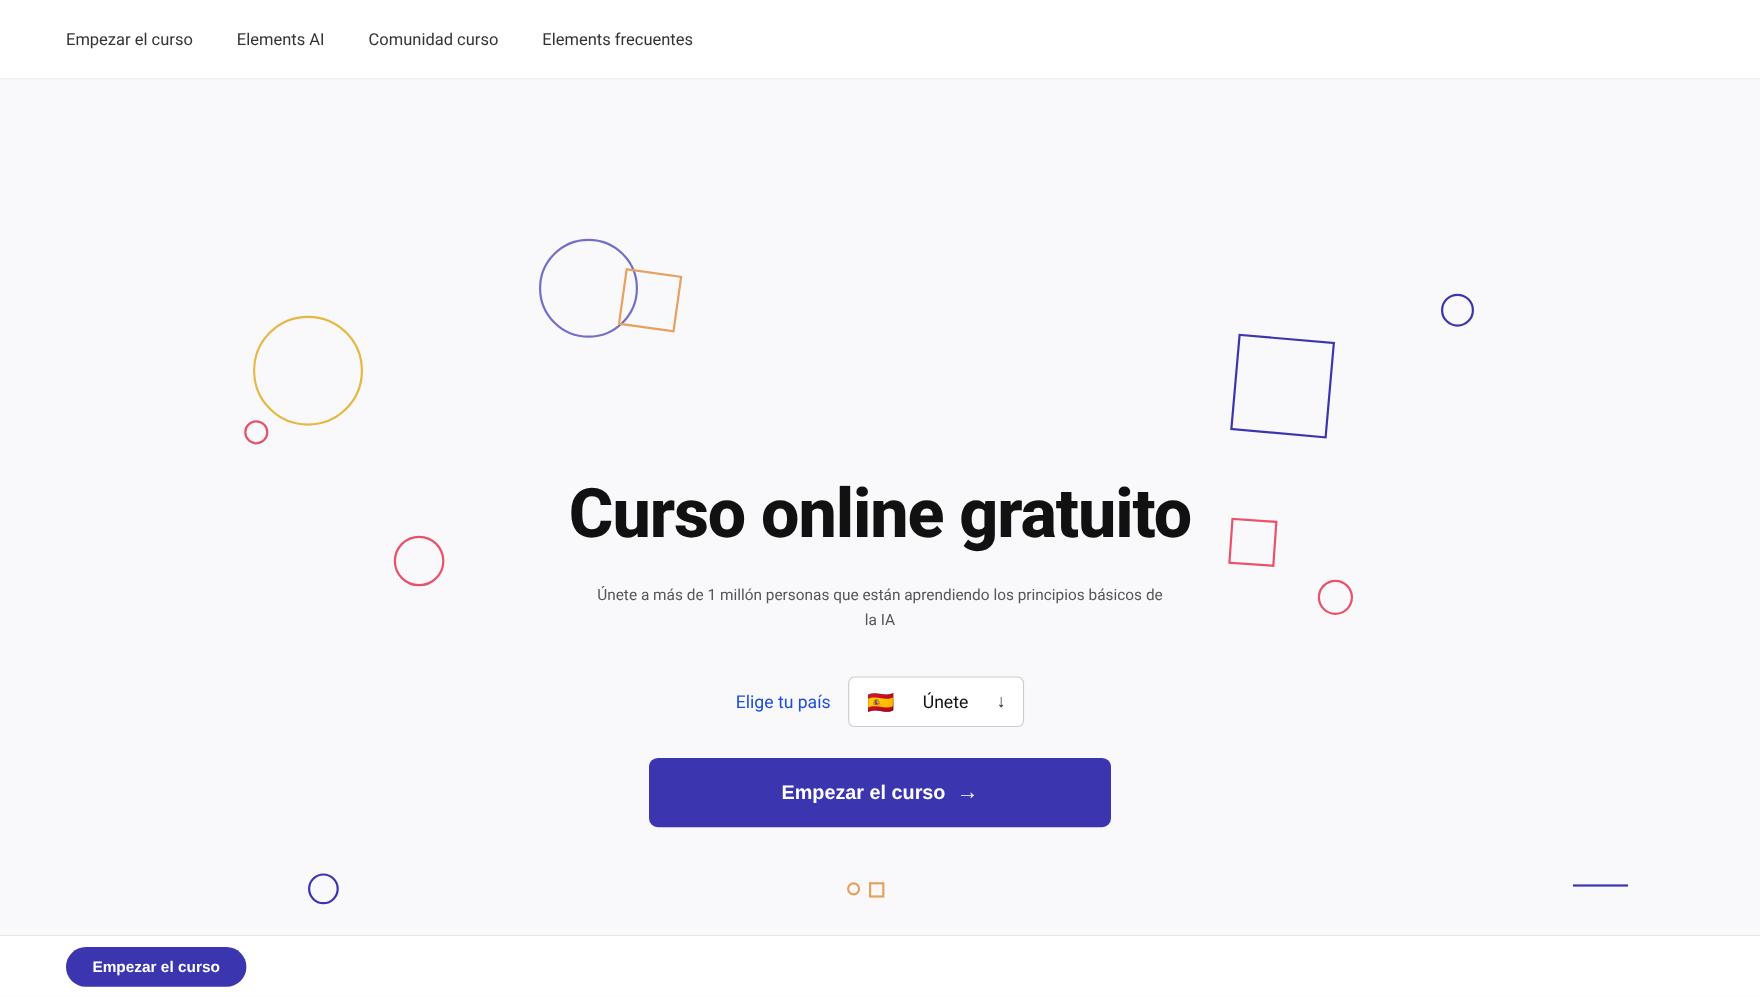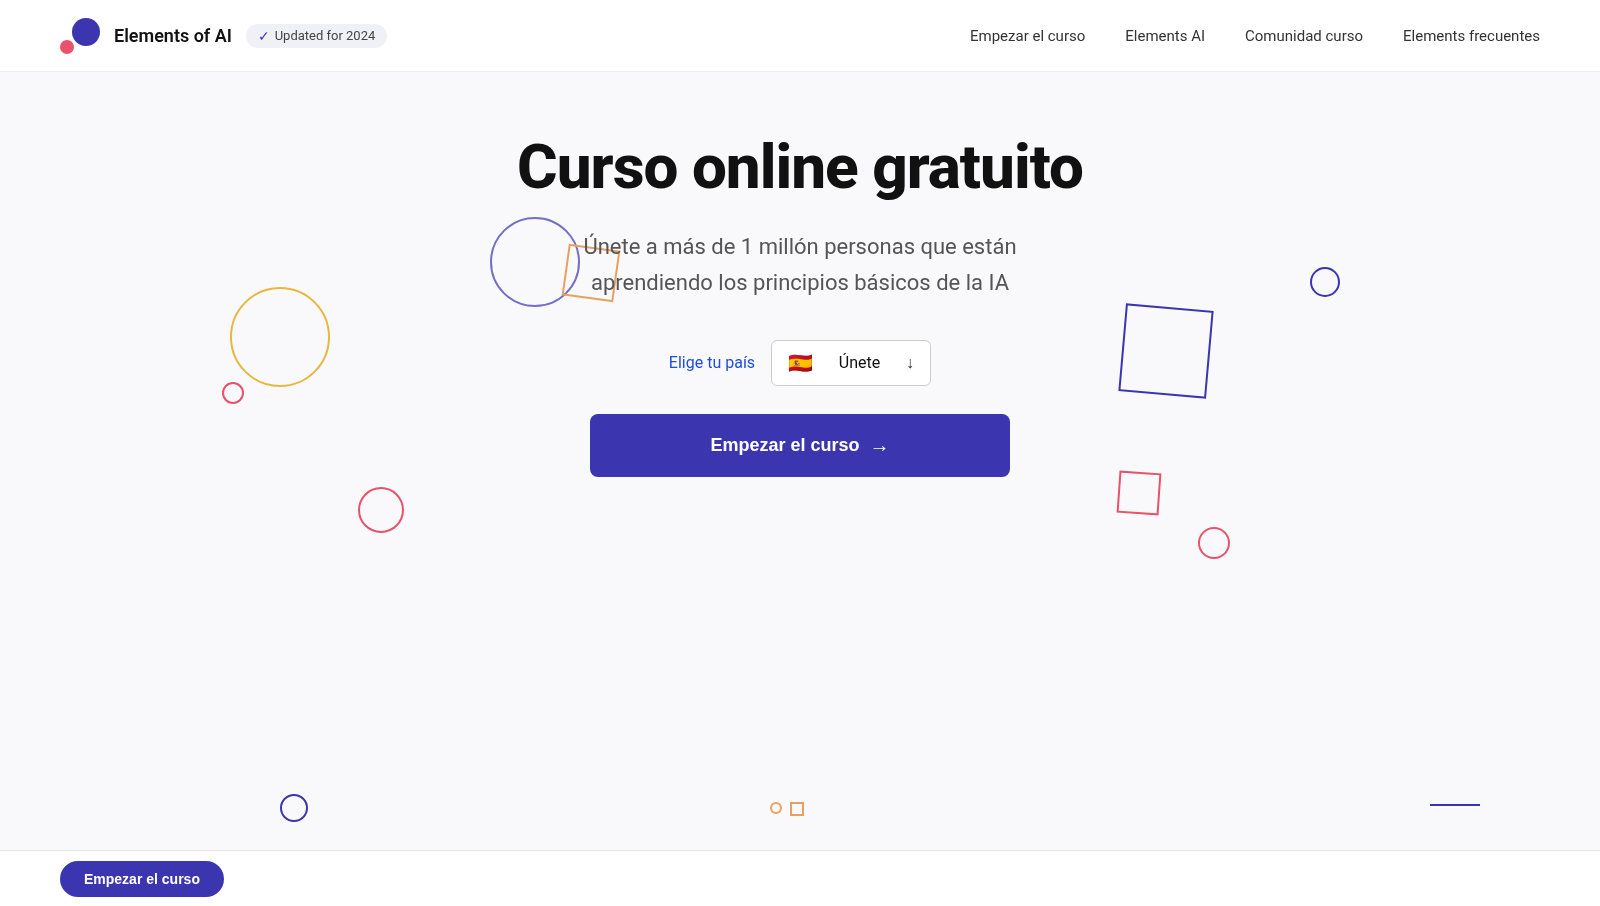--- a/index.html
+++ b/index.html
@@ -82,21 +82,21 @@
       cursor: pointer;
     }
 
     
     .hero {
       position: relative;
       min-height: 760px;
       display: flex;
       flex-direction: column;
       align-items: center;
-      justify-content: flex-start;
+      justify-content: flex-end;
       padding: 60px 20px 80px;
       overflow: hidden;
     }
 
     
     .shape {
       position: absolute;
       pointer-events: none;
     }
     
@@ -191,21 +191,21 @@
     }
     .hero-title {
       font-size: 62px;
       font-weight: 800;
       line-height: 1.12;
       color: #111;
       margin-bottom: 28px;
       letter-spacing: -1px;
     }
     .hero-subtitle {
-      font-size: 22px;
+      font-size: 14px;
       color: #555;
       line-height: 1.6;
       margin-bottom: 40px;
       max-width: 520px;
       margin-left: auto;
       margin-right: auto;
     }
     .country-selector-row {
       display: flex;
       align-items: center;
@@ -317,31 +317,20 @@
       background: #3b35b0;
       position: absolute;
       bottom: 26px;
       right: 120px;
     }
   </style>
 </head>
 <body>
 
 <nav>
-  <div class="nav-left">
-    <div class="logo-icon">
-      <div class="circle-big"></div>
-      <div class="circle-small"></div>
-    </div>
-    <span class="brand-name">Elements of AI</span>
-    <div class="updated-badge">
-      <span class="check-icon">✓</span>
-      <span>Updated for 2024</span>
-    </div>
-  </div>
   <div class="nav-links">
     <a class="nav-link">Empezar el curso</a>
     <a class="nav-link">Elements AI</a>
     <a class="nav-link">Comunidad curso</a>
     <a class="nav-link">Elements frecuentes</a>
   </div>
 </nav>
 
 <section class="hero">
 

